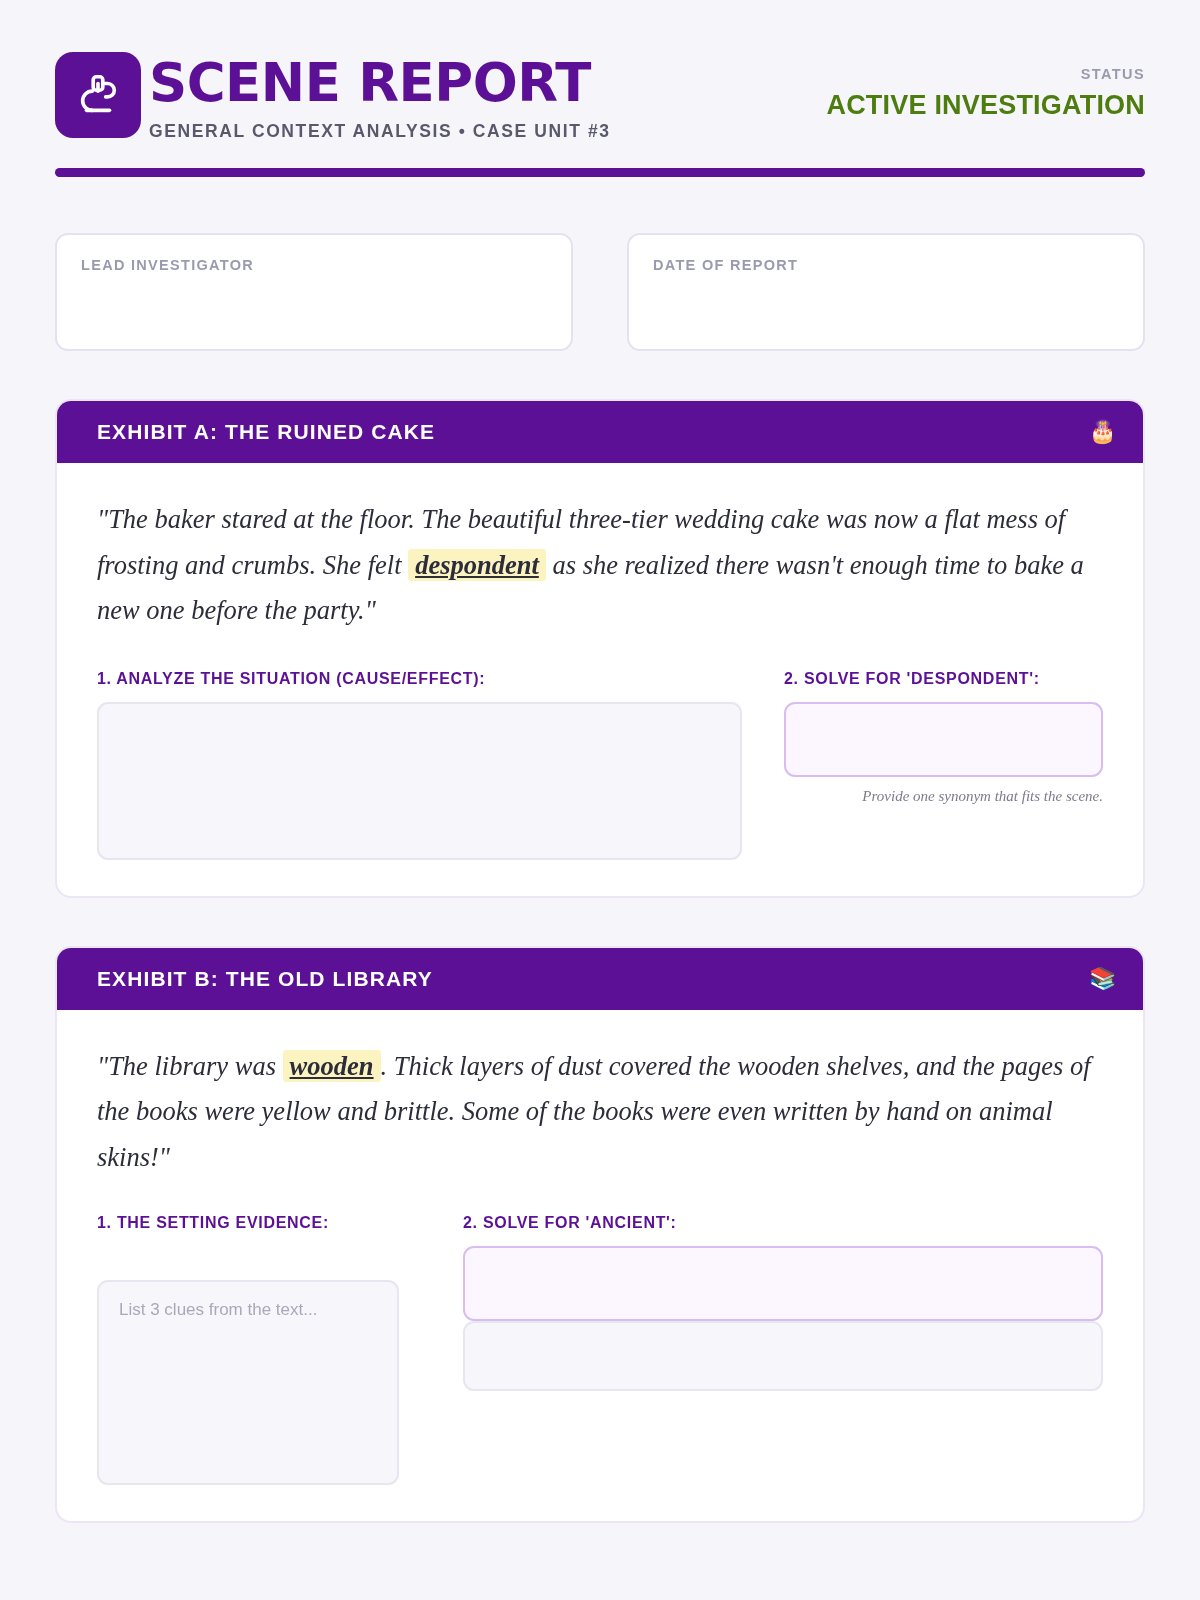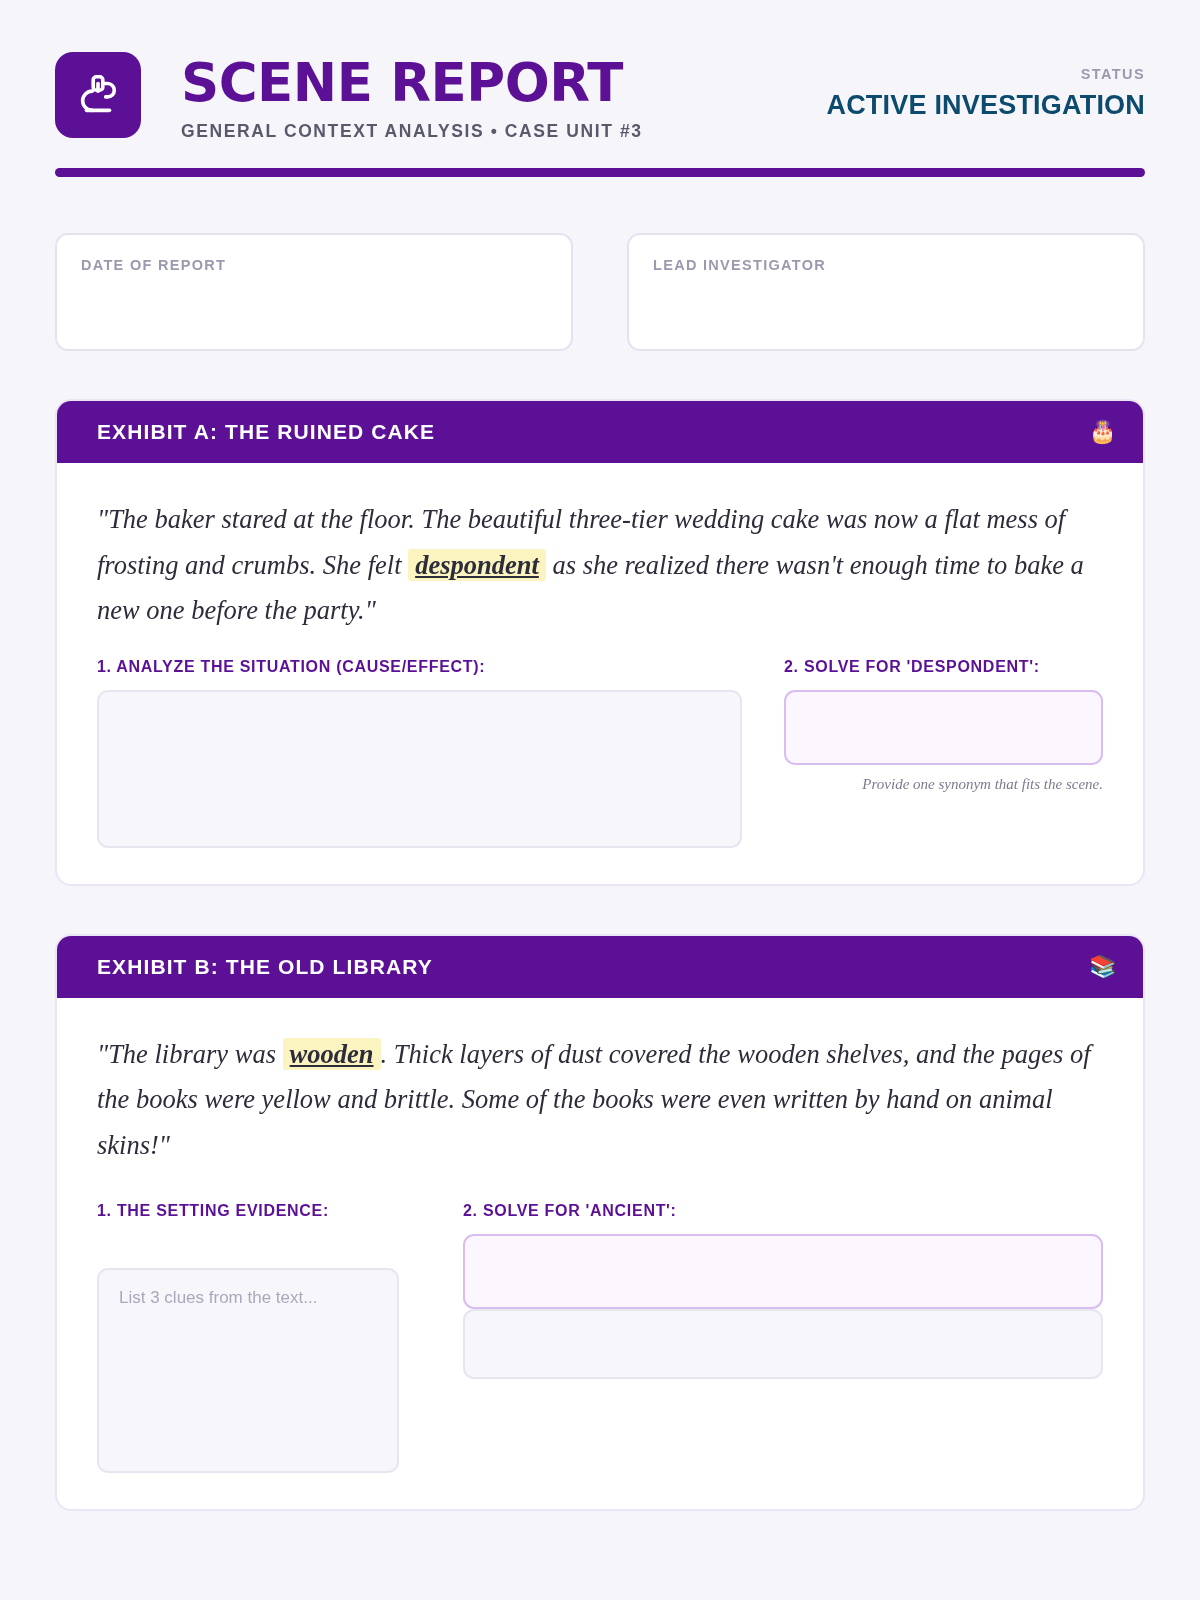--- a/index.html
+++ b/index.html
@@ -21,21 +21,21 @@
 
   
   .header {
     display: flex;
     align-items: flex-start;
     justify-content: space-between;
   }
   .header-left {
     display: flex;
     align-items: flex-start;
-    gap: 40px;
+    gap: 8px;
   }
   .logo-badge {
     width: 86px;
     height: 86px;
     border-radius: 18px;
     background: #5b1095;
     display: flex;
     align-items: center;
     justify-content: center;
     flex: none;
@@ -64,21 +64,21 @@
   .status-label {
     font-size: 14.5px;
     letter-spacing: 1.4px;
     font-weight: bold;
     color: #9a9aae;
   }
   .status-value {
     margin-top: 8px;
     font-size: 27px;
     font-weight: bold;
-    color: #0c4a6e;
+    color: #4d7c0f;
     letter-spacing: 0.2px;
     margin-left: 48px;
   }
   .header-rule {
     margin-top: 26px;
     height: 9px;
     border-radius: 5px;
     background: #5b1095;
   }
 
@@ -172,21 +172,21 @@
     color: #7b7b8e;
   }
   .placeholder-text {
     padding: 18px 20px;
     font-size: 17px;
     color: #a8a8ba;
   }
 
   
   .grid-a {
-    margin-top: 24px;
+    margin-top: 36px;
     display: flex;
     gap: 42px;
   }
   .col-a-left { flex: 0 0 645px; }
   .col-a-right { flex: 1; }
   .box-a-left { height: 158px; }
   .box-a-right { height: 75px; }
 
   
   .grid-b {
@@ -224,24 +224,24 @@
     </div>
     <div class="header-right">
       <div class="status-label">STATUS</div>
       <div class="status-value">ACTIVE INVESTIGATION</div>
     </div>
   </div>
   <div class="header-rule"></div>
 
   <div class="meta-row">
     <div class="meta-field">
+      <div class="meta-label">LEAD INVESTIGATOR</div>
+    </div>
+    <div class="meta-field">
       <div class="meta-label">DATE OF REPORT</div>
-    </div>
-    <div class="meta-field">
-      <div class="meta-label">LEAD INVESTIGATOR</div>
     </div>
   </div>
 
   <div class="exhibit">
     <div class="exhibit-head">
       <div class="exhibit-head-title">EXHIBIT A: THE RUINED CAKE</div>
       <div class="exhibit-head-icon">🎂</div>
     </div>
     <div class="exhibit-body">
       <div class="passage">

